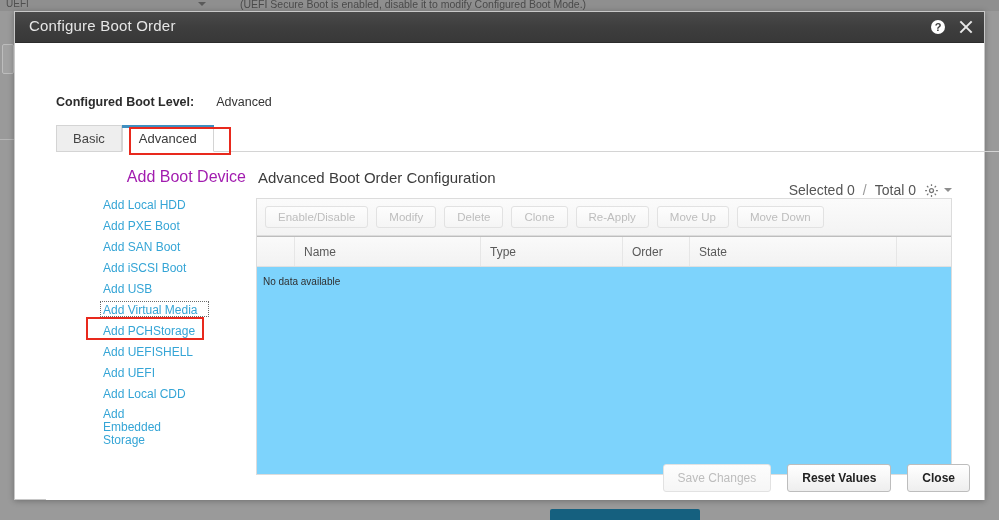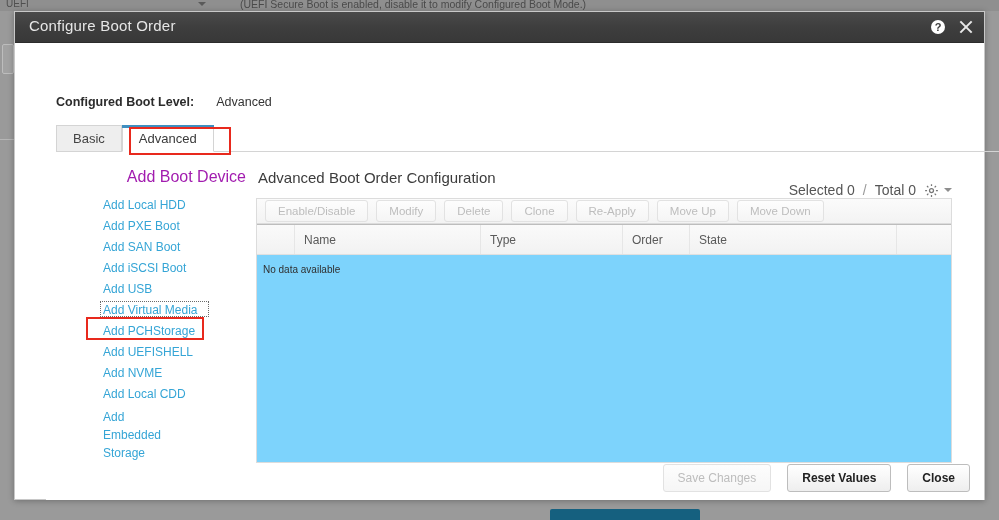--- a/index.html
+++ b/index.html
@@ -234,21 +234,21 @@
   .sidebar-item.focused {
     position: relative;
   }
   .sidebar-item.focused .focus-ring {
     position: absolute;
     left: 44px; top: 2px;
     width: 109px; height: 16px;
     border: 1px dotted #6b6b6b;
     box-sizing: border-box;
   }
-  .sidebar-item.two-line { line-height: 18px; }
+  .sidebar-item.two-line { line-height: 13px; }
 
   
   .main {
     position: absolute;
     left: 210px; top: 126px;
     width: 696px;
   }
   .main-heading {
     font-size: 15px;
     color: #3c3c3c;
@@ -276,21 +276,21 @@
     border-left: 4px solid transparent;
     border-right: 4px solid transparent;
     border-top: 4px solid #8e8e8e;
   }
 
   
   .toolbar {
     border: 1px solid #dcdcdc;
     border-bottom: none;
     background: linear-gradient(to bottom, #fbfbfb, #f3f3f3);
-    padding: 1px 8px;
+    padding: 7px 8px;
     display: flex;
     gap: 8px;
     box-sizing: border-box;
   }
   .tb-btn {
     font-size: 11.5px;
     color: #bdbdbd;
     background: linear-gradient(to bottom, #fdfdfd, #f5f5f5);
     border: 1px solid #e2e2e2;
     border-radius: 3px;
@@ -408,21 +408,21 @@
       <a class="sidebar-item">Add PXE Boot</a>
       <a class="sidebar-item">Add SAN Boot</a>
       <a class="sidebar-item">Add iSCSI Boot</a>
       <a class="sidebar-item">Add USB</a>
       <a class="sidebar-item focused">
         <span class="focus-ring"></span>
         <span>Add Virtual Media</span>
       </a>
       <a class="sidebar-item">Add PCHStorage</a>
       <a class="sidebar-item">Add UEFISHELL</a>
-      <a class="sidebar-item">Add NVME</a>
+      <a class="sidebar-item">Add UEFI</a>
       <a class="sidebar-item">Add Local CDD</a>
       <a class="sidebar-item two-line" style="width:78px">Add Embedded Storage</a>
     </div>
 
     <div class="main">
       <div class="main-heading">Advanced Boot Order Configuration</div>
 
       <div class="counts-row">
         <span>Selected 0</span>
         <span class="count-sep">/</span>

